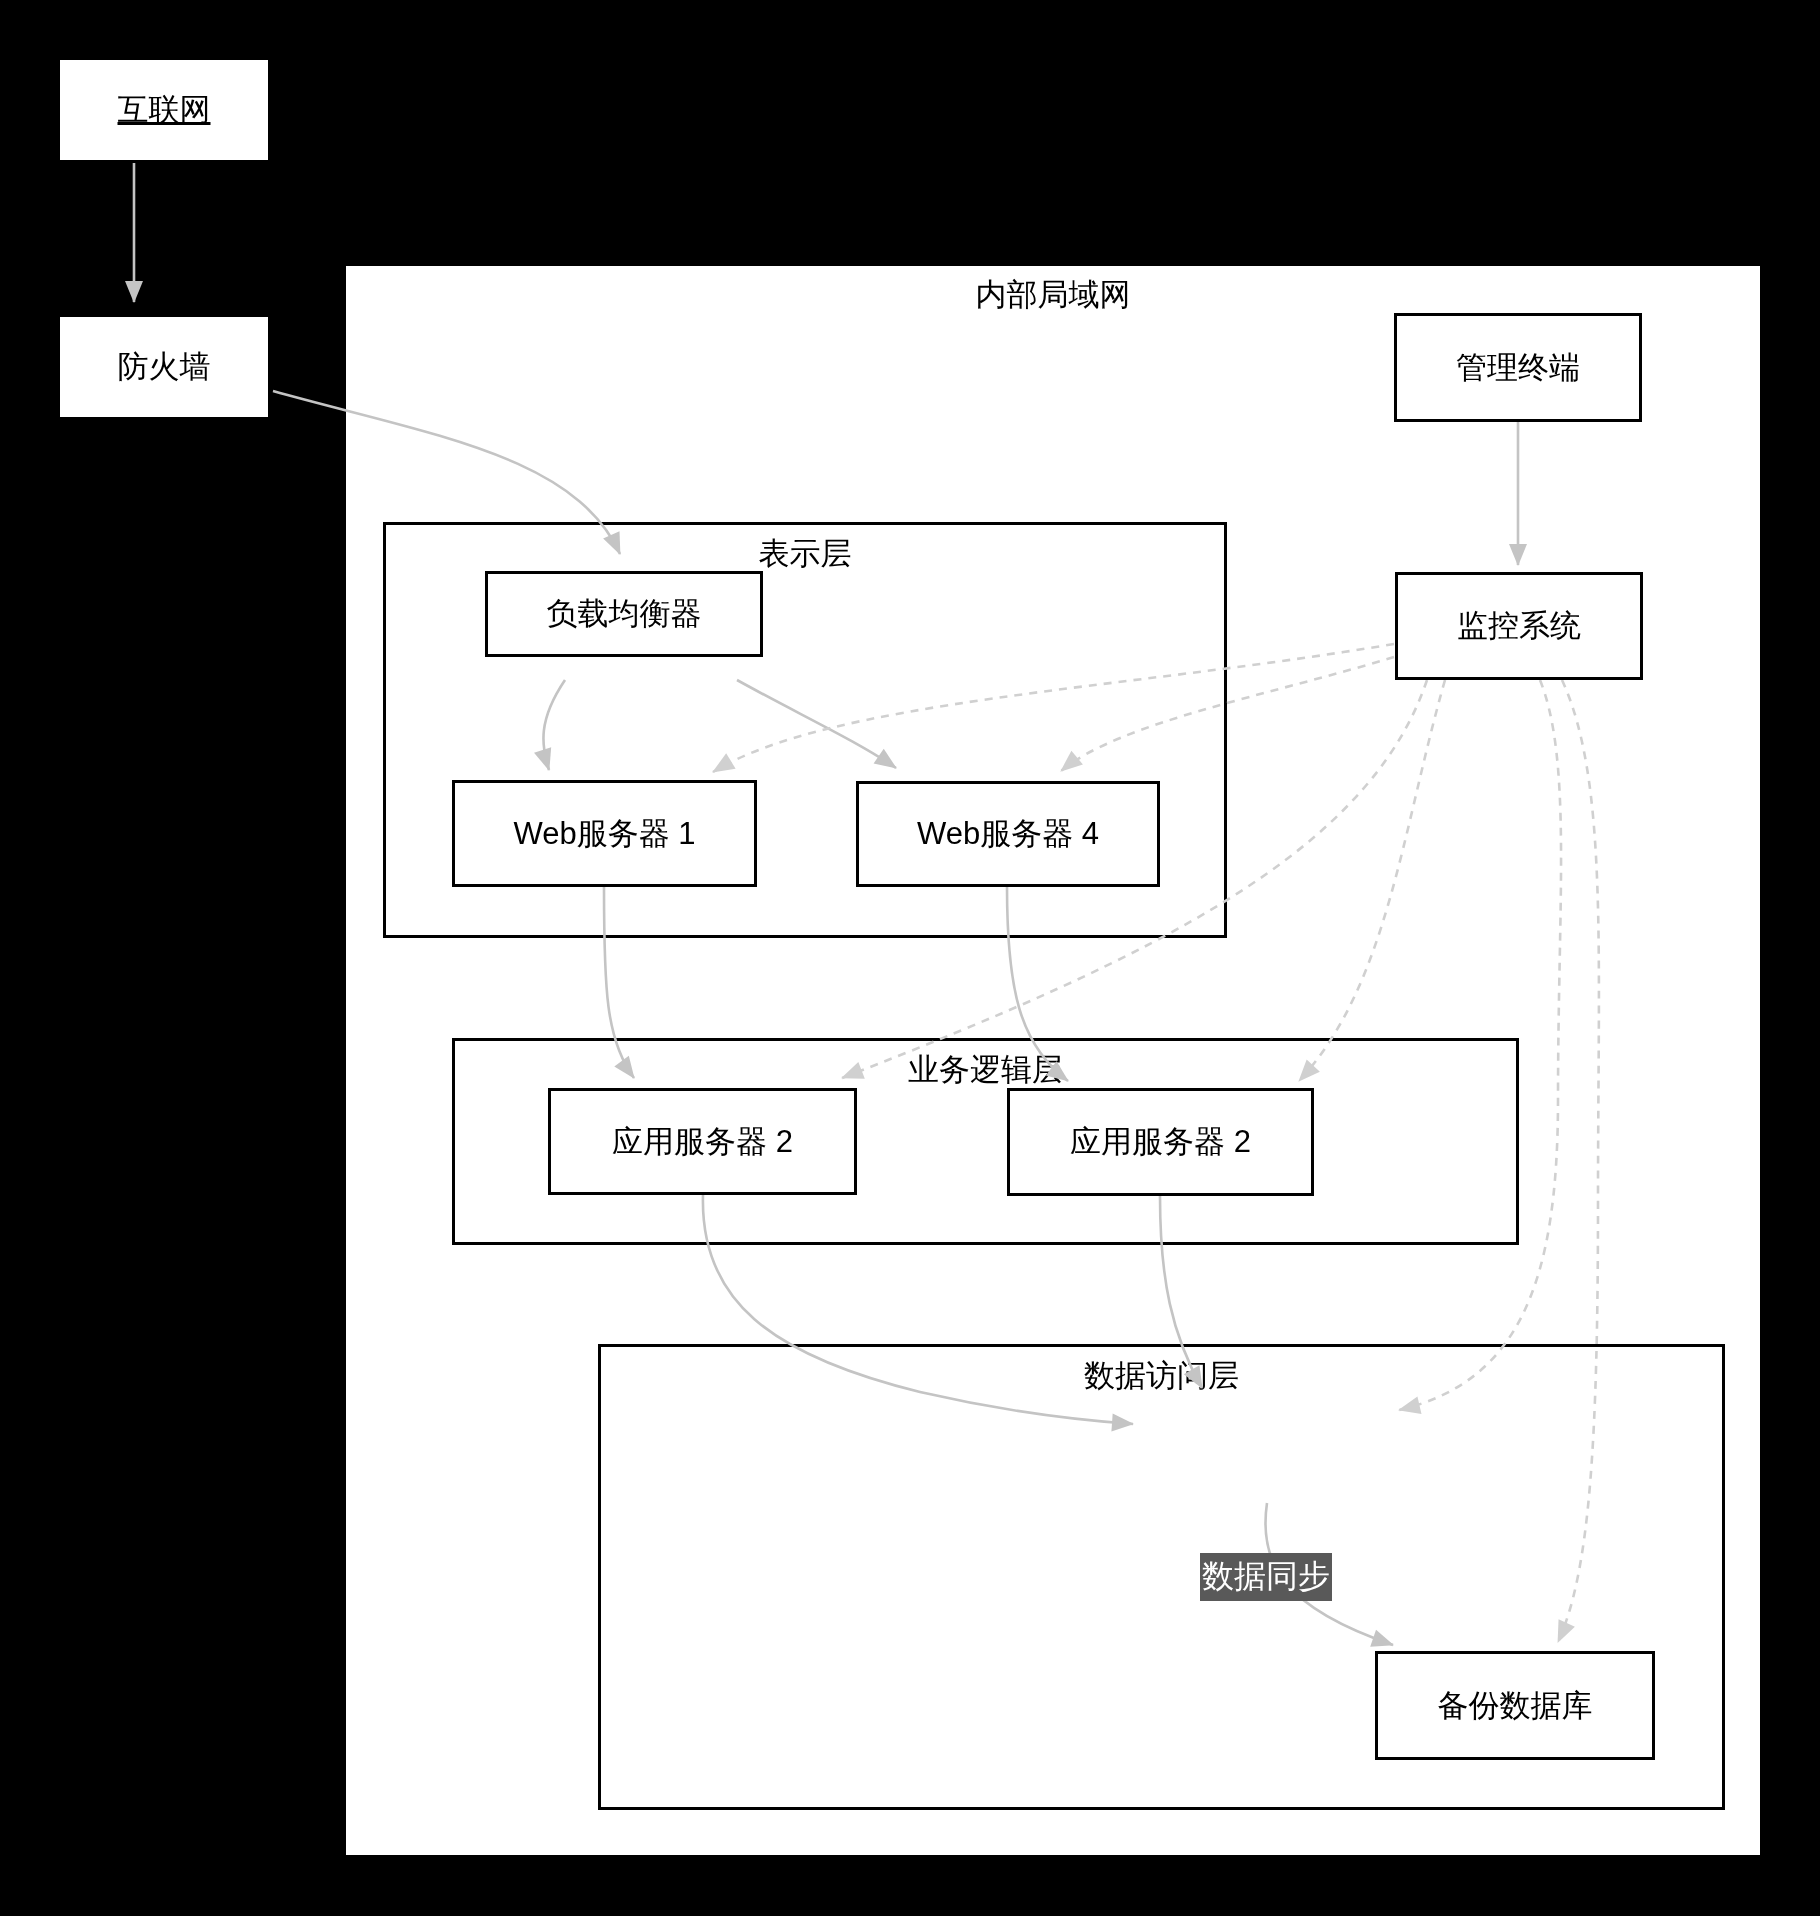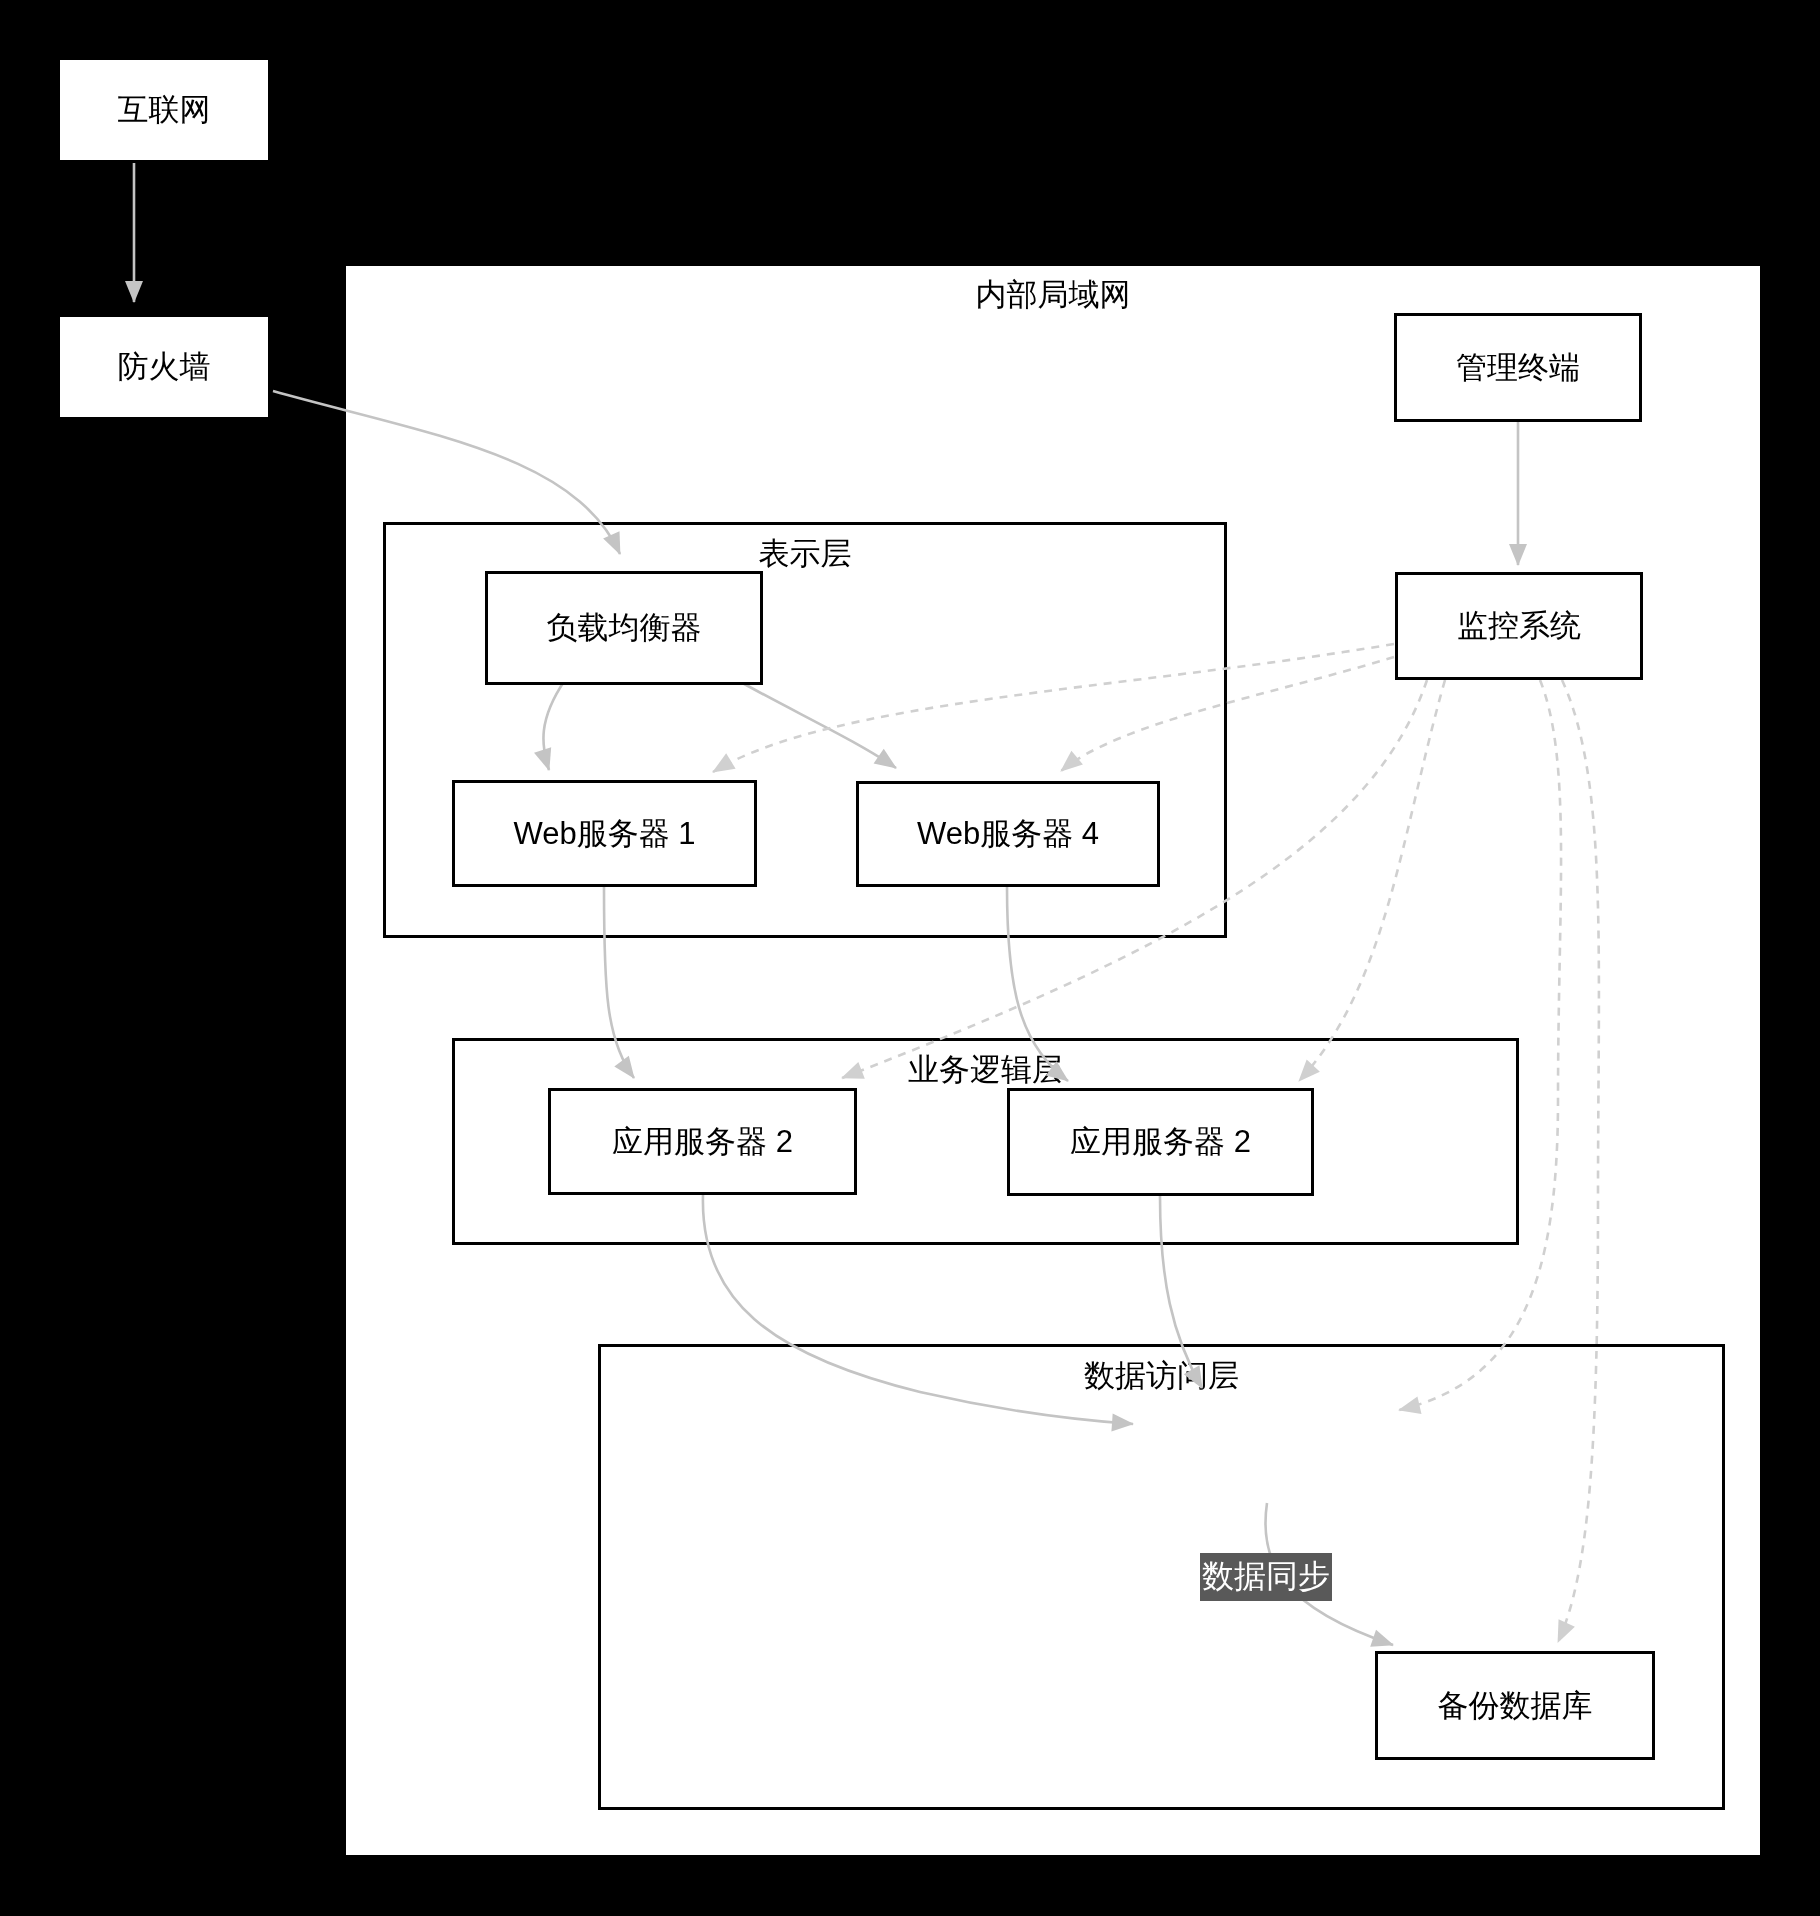--- a/index.html
+++ b/index.html
@@ -38,25 +38,25 @@
     font-size: 31px;
     color: #000;
     z-index: 4;
     white-space: nowrap;
   }
   #lan { left: 343px; top: 263px; width: 1420px; height: 1595px; z-index: 1; }
   #layer-presentation { left: 383px; top: 522px; width: 844px;  height: 416px; z-index: 2; }
   #layer-business     { left: 452px; top: 1038px; width: 1067px; height: 207px; z-index: 2; }
   #layer-data         { left: 598px; top: 1344px; width: 1127px; height: 466px; z-index: 2; }
 
-  #node-internet  { left: 57px;   top: 57px;   width: 214px; height: 106px; }
+  #node-internet  { left: 57px;   top: 57px;   width: 214px; height: 106px; text-decoration: underline; }
   #node-firewall  { left: 57px;   top: 314px;  width: 214px; height: 106px; }
   #node-mgmt      { left: 1394px; top: 313px;  width: 248px; height: 109px; }
   #node-monitor   { left: 1395px; top: 572px;  width: 248px; height: 108px; }
-  #node-lb        { left: 485px;  top: 571px;  width: 278px; height: 114px; }
+  #node-lb        { left: 485px;  top: 571px;  width: 278px; height: 86px; }
   #node-web1      { left: 452px;  top: 780px;  width: 305px; height: 107px; }
   #node-web2      { left: 856px;  top: 781px;  width: 304px; height: 106px; }
   #node-app1      { left: 548px;  top: 1088px; width: 309px; height: 107px; }
   #node-app2      { left: 1007px; top: 1088px; width: 307px; height: 108px; }
   #node-maindb    { left: 1143px; top: 1395px; width: 247px; height: 108px; }
   #node-backupdb  { left: 1375px; top: 1651px; width: 280px; height: 109px; }
 
   #edge-label-sync {
     position: absolute;
     left: 1200px; top: 1553px;

